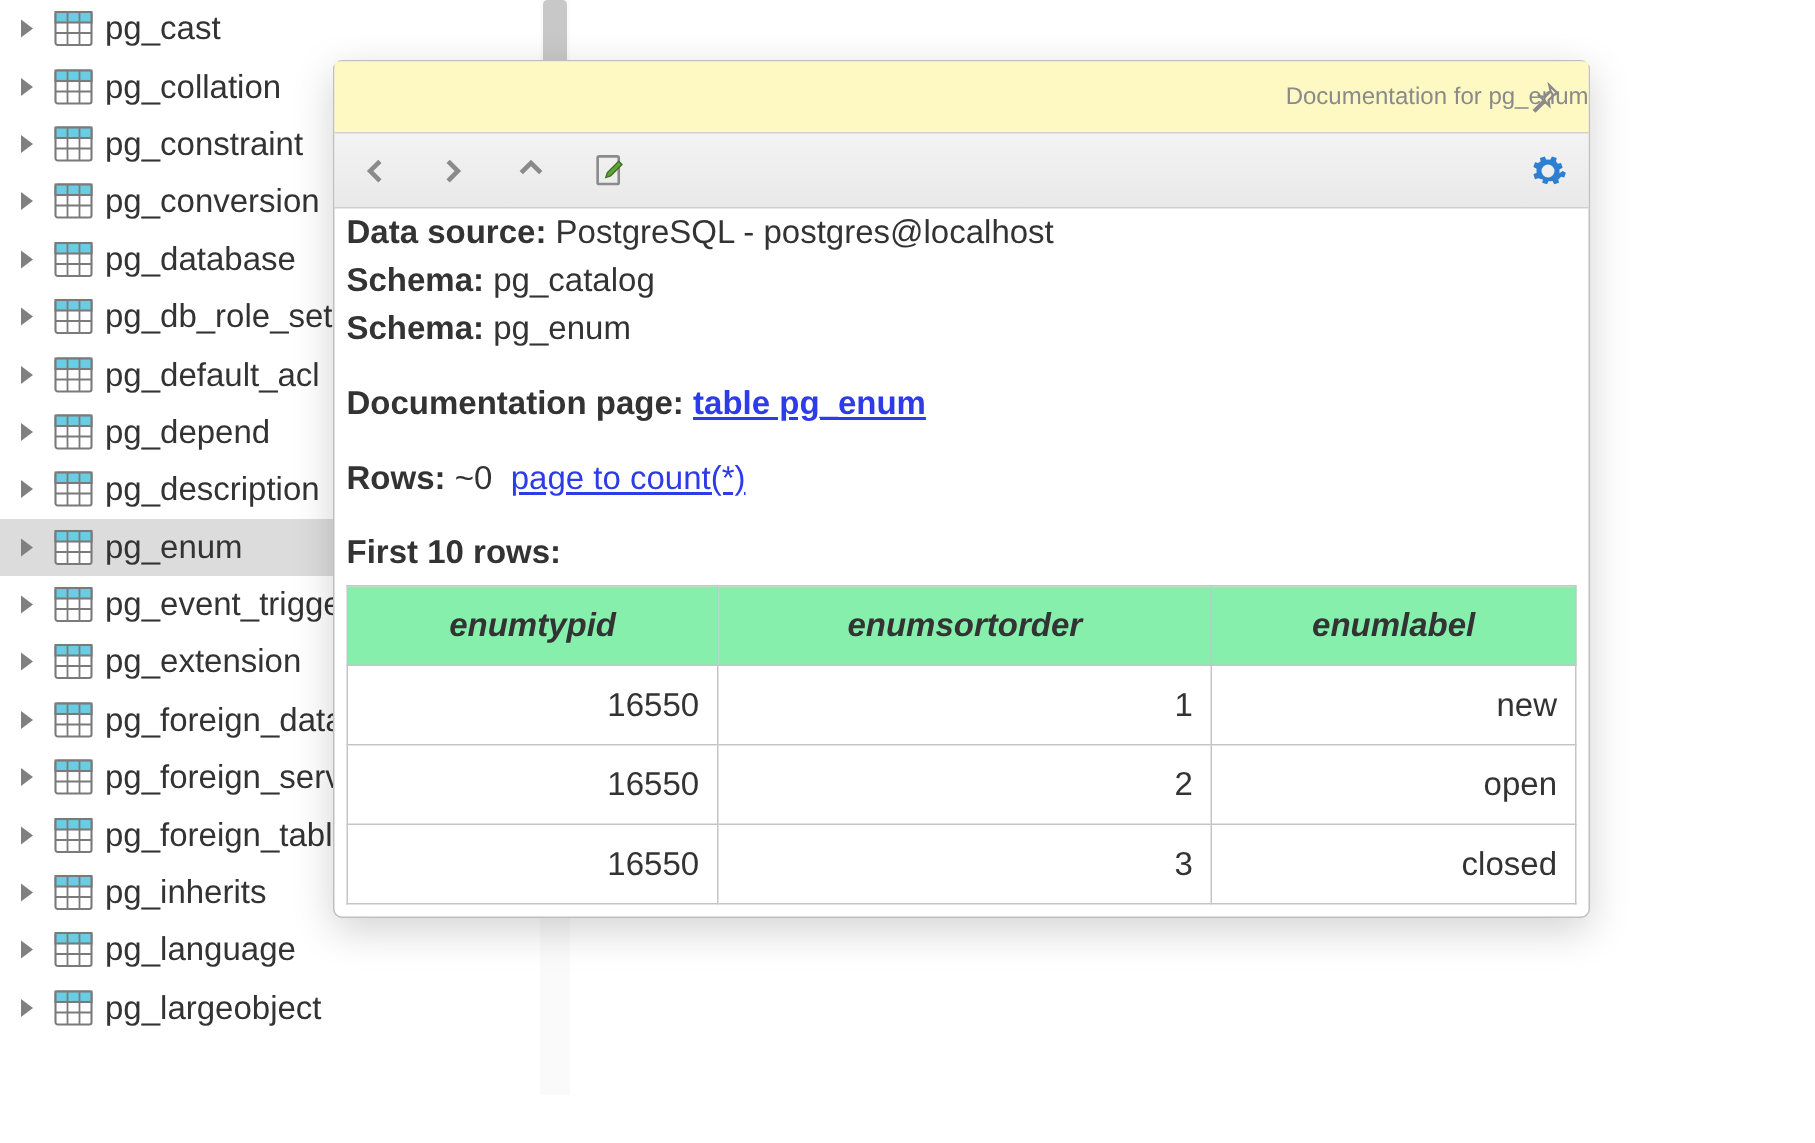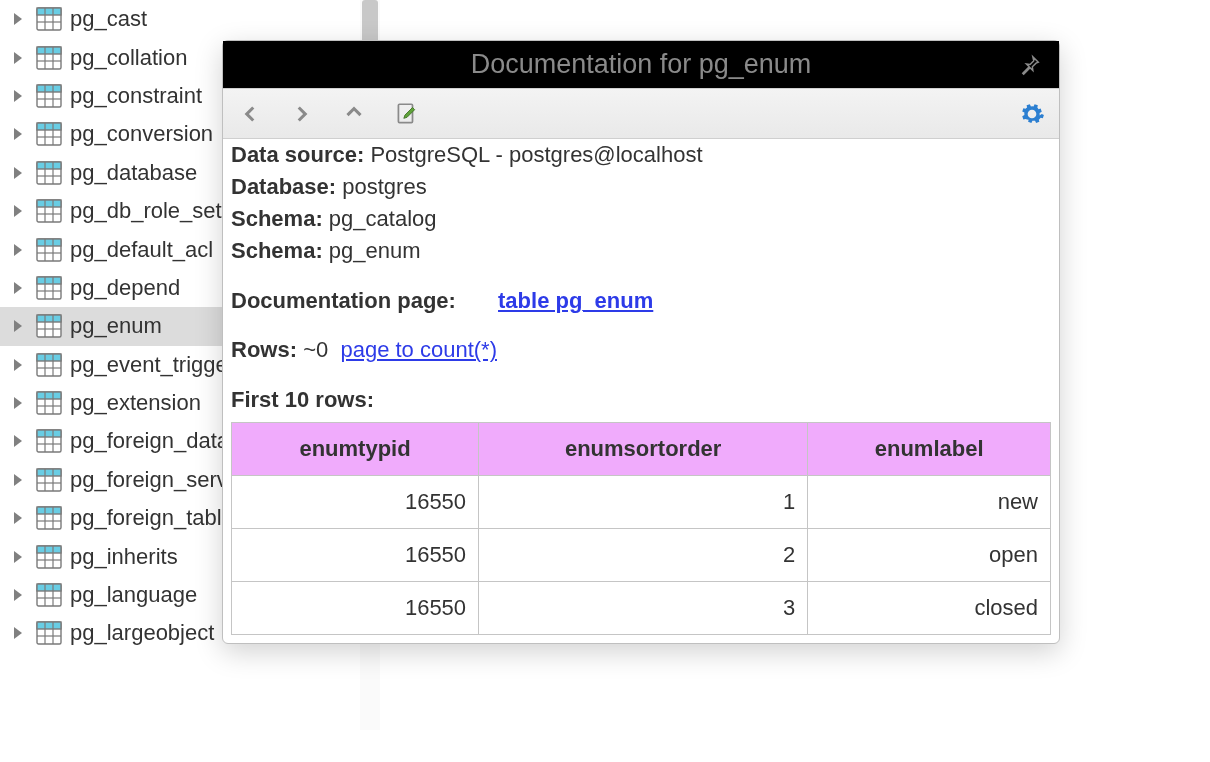--- a/index.html
+++ b/index.html
@@ -74,26 +74,26 @@
     width: 838px;
     background: #fff;
     border: 1px solid #bfbfbf;
     border-radius: 6px;
     box-shadow: 0 8px 28px rgba(0,0,0,0.18);
   }
   .doc-titlebar {
     height: 48px;
     display: flex;
     align-items: center;
-    justify-content: center;
+    justify-content: flex-end;
     position: relative;
     color: #8a8a8a;
-    font-size: 27px;
+    font-size: 16px;
     border-bottom: 1px solid #d0d0d0;
-    background: #000000;
+    background: #fef9c3;
   }
   .pin-btn {
     position: absolute;
     right: 14px;
     top: 10px;
     width: 28px;
     height: 28px;
     display:flex; align-items:center; justify-content:center;
     cursor: pointer;
     color:#8a8a8a;
@@ -117,38 +117,39 @@
   .gear-btn { color:#2c7fd1; }
   .gear-btn svg path { fill:#2c7fd1; }
 
   .doc-body {
     padding: 0 8px 8px 8px;
     font-size: 22px;
     line-height: 1.45;
   }
   .doc-body b { font-weight: 700; }
   .doc-body a { color: #2d3be8; text-decoration: underline; }
-  .doc-body a.heavy { font-weight: 700; margin-left: 36px; }
+  .doc-body a.heavy { font-weight: 700; }
   .sp { margin-top: 18px; }
 
   table.rows {
     border-collapse: collapse;
     width: 100%;
     margin-top: 6px;
     font-size: 22px;
   }
   table.rows th, table.rows td {
     border: 1px solid #c5c5c5;
     padding: 10px 12px;
     text-align: right;
   }
   table.rows th {
     font-weight: 700;
     text-align: center;
-    background:#f0abfc;
+    background:#86efac;
+    font-style:italic;
   }
 </style>
 </head>
 <body>
 
 <div class="tree" id="tree">
     <div class="tree-item">
       <span class="tree-arrow">
         <svg width="12" height="14" viewBox="0 0 12 14">
           <path d="M2 1 L10 7 L2 13 Z" fill="#808080"></path>
@@ -276,20 +277,37 @@
       <span class="table-icon">
         <svg width="26" height="24" viewBox="0 0 26 24">
           <rect x="1" y="1" width="24" height="22" rx="1.5" fill="#fff" stroke="#7a7a7a" stroke-width="1.4"></rect>
           <rect x="1" y="1" width="24" height="7" fill="#69cde4" stroke="#7a7a7a" stroke-width="1.4"></rect>
           <line x1="9" y1="1" x2="9" y2="23" stroke="#7a7a7a" stroke-width="1.2"></line>
           <line x1="17" y1="1" x2="17" y2="23" stroke="#7a7a7a" stroke-width="1.2"></line>
           <line x1="1" y1="15" x2="25" y2="15" stroke="#7a7a7a" stroke-width="1.2"></line>
         </svg>
       </span>
       <span class="tree-label">pg_depend</span>
+    </div>
+    <div class="tree-item">
+      <span class="tree-arrow">
+        <svg width="12" height="14" viewBox="0 0 12 14">
+          <path d="M2 1 L10 7 L2 13 Z" fill="#808080"></path>
+        </svg>
+      </span>
+      <span class="table-icon">
+        <svg width="26" height="24" viewBox="0 0 26 24">
+          <rect x="1" y="1" width="24" height="22" rx="1.5" fill="#fff" stroke="#7a7a7a" stroke-width="1.4"></rect>
+          <rect x="1" y="1" width="24" height="7" fill="#69cde4" stroke="#7a7a7a" stroke-width="1.4"></rect>
+          <line x1="9" y1="1" x2="9" y2="23" stroke="#7a7a7a" stroke-width="1.2"></line>
+          <line x1="17" y1="1" x2="17" y2="23" stroke="#7a7a7a" stroke-width="1.2"></line>
+          <line x1="1" y1="15" x2="25" y2="15" stroke="#7a7a7a" stroke-width="1.2"></line>
+        </svg>
+      </span>
+      <span class="tree-label">pg_description</span>
     </div>
     <div class="tree-item selected">
       <span class="tree-arrow">
         <svg width="12" height="14" viewBox="0 0 12 14">
           <path d="M2 1 L10 7 L2 13 Z" fill="#808080"></path>
         </svg>
       </span>
       <span class="table-icon">
         <svg width="26" height="24" viewBox="0 0 26 24">
           <rect x="1" y="1" width="24" height="22" rx="1.5" fill="#fff" stroke="#7a7a7a" stroke-width="1.4"></rect>
@@ -482,24 +500,20 @@
       <svg width="26" height="26" viewBox="0 0 24 24">
           <path d="M12 8a4 4 0 100 8 4 4 0 000-8zm9 4l2 1-1 3-2-.5a8 8 0 01-1.7 1.7l.5 2-3 1-1-2a8 8 0 01-2.4 0l-1 2-3-1 .5-2A8 8 0 016 16.5L4 17l-1-3 2-1a8 8 0 010-2.4l-2-1 1-3 2 .5A8 8 0 017.5 6L7 4l3-1 1 2a8 8 0 012.4 0l1-2 3 1-.5 2A8 8 0 0118 7.5l2-.5 1 3-2 1a8 8 0 010 2.4z"></path>
         </svg>
     </span>
   </div>
 
   <div class="doc-body">
     <div>
       <b>Data source:</b>
       <span>PostgreSQL - postgres@localhost</span>
-    </div>
-    <div>
-      <b>Database:</b>
-      <span>postgres</span>
     </div>
     <div>
       <b>Schema:</b>
       <span>pg_catalog</span>
     </div>
     <div>
       <b>Schema:</b>
       <span>pg_enum</span>
     </div>
 

